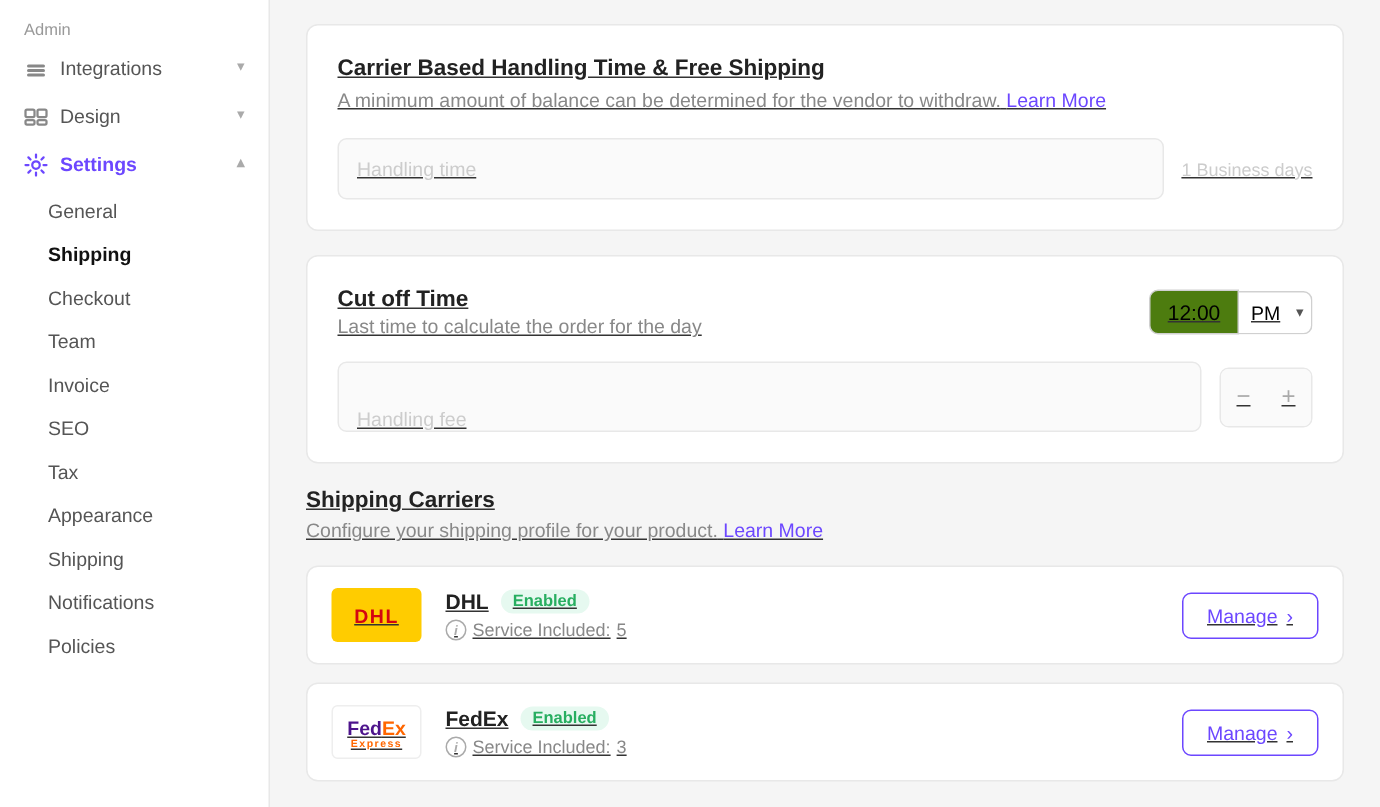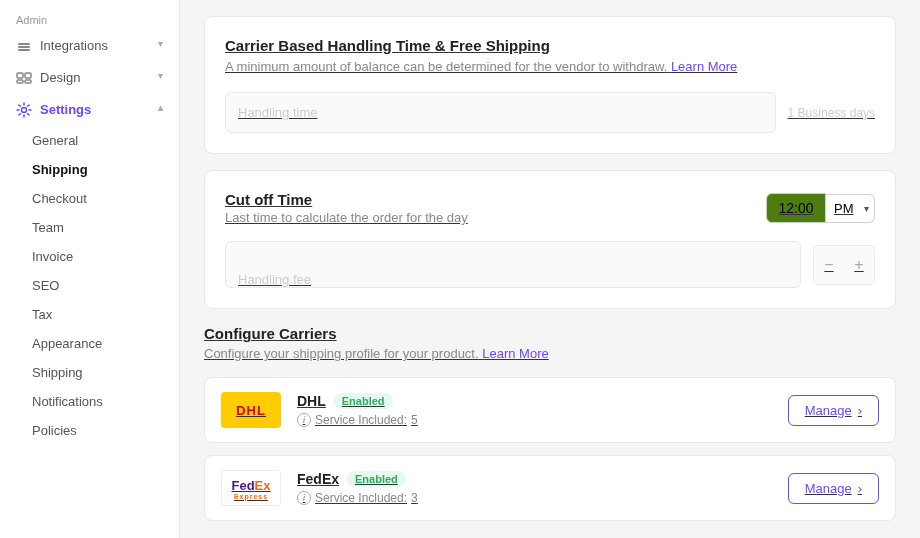--- a/index.html
+++ b/index.html
@@ -171,21 +171,21 @@
           <span style="color:#ccc;">Handling fee</span>
         </div>
         <div class="fee-counter">
           <button class="fee-counter-btn">−</button>
           <button class="fee-counter-btn">+</button>
         </div>
       </div>
     </div>
 
     <div>
-      <div class="carriers-title">Configure Carriers</div>
+      <div class="carriers-title">Shipping Carriers</div>
       <div class="carriers-desc">
         <span>Configure your shipping profile for your product.</span>
         <a href="#">Learn More</a>
       </div>
 
       <div class="carrier-item">
         <div class="dhl-logo">
           <span class="dhl-text">DHL</span>
         </div>
         <div class="carrier-info">

